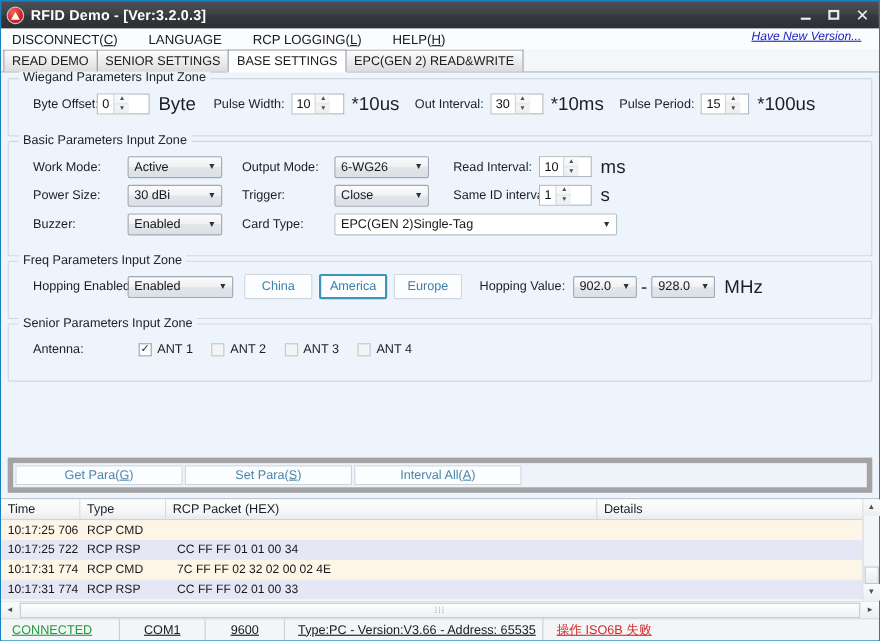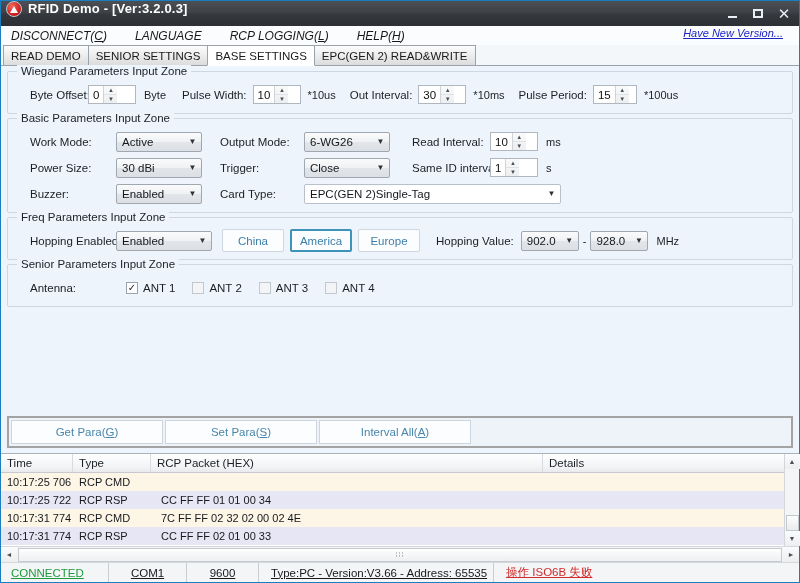--- a/index.html
+++ b/index.html
@@ -17,21 +17,21 @@
     border: 1px solid #1a7fc1;
     background: #f0f5fb;
     display: flex;
     flex-direction: column;
   }
 
   
   .titlebar {
     height: 25px;
     background: linear-gradient(to bottom, #4c4f54 0%, #3e4146 45%, #34373b 55%, #2c2f33 100%);
-    display: flex; 
+    display: flex; align-items: center;
     padding: 0 2px 0 5px;
     color: #ffffff;
     position: relative;
     flex: none;
   }
   .app-icon {
     width: 16px; height: 16px; border-radius: 50%;
     background: radial-gradient(circle at 35% 30%, #f06a5a 0%, #d32020 60%, #9c1010 100%);
     border: 1px solid #b8cadd;
     position: relative; flex: none;
@@ -66,21 +66,20 @@
     display: flex; align-items: center;
     padding-left: 8px;
     flex: none;
     position: relative;
   }
   .menu-item {
     font-size: 12px; color: #17181a;
     padding: 0 10px 0 2px;
     margin-right: 16px;
     white-space: nowrap;
-    font-style: italic;
   }
   .menu-item u { text-decoration: underline; }
   .newver {
     position: absolute; right: 16px; top: 1px;
     color: #1d22c6; font-style: italic; font-size: 11px;
     text-decoration: underline; white-space: nowrap;
   }
 
   
   .tabstrip {
@@ -118,34 +117,34 @@
     position: relative;
     display: flex; flex-direction: column;
     min-height: 0;
   }
   .groupbox {
     border: 1px solid #cfd8e2;
     border-radius: 2px;
     background: #eef4fb;
     margin-bottom: 4px;
     position: relative;
-    padding: 11px 8px 7px 8px;
+    padding: 11px 8px 17px 8px;
     flex: none;
   }
   .gb-title {
     position: absolute; top: -7px; left: 9px;
     background: #eef4fb;
     padding: 0 4px;
     font-size: 11.5px; color: #20242a;
     white-space: nowrap;
   }
   .row { display: flex; align-items: center; height: 23px; }
   .row + .row { margin-top: 3px; }
   .lbl { font-size: 11.5px; color: #1b1f25; white-space: nowrap; }
-  .unit { font-size: 11px; color: #1b1f25; white-space: nowrap; }
+  .unit { font-size: 17px; color: #1b1f25; white-space: nowrap; }
 
   
   .spin {
     display: inline-flex; align-items: stretch;
     height: 19px; background: #ffffff;
     border: 1px solid #b0b7be;
   }
   .spin .val {
     display: flex; align-items: center;
     padding: 0 4px; font-size: 11.5px; color: #111;
@@ -210,21 +209,21 @@
     font-size: 10px; color: #22262b; line-height: 1;
   }
   .cbx .box.off { background: #f3f4f6; border-color: #c2c8ce; }
   .cbx .cl { font-size: 11.5px; color: #1b1f25; }
 
   .filler { flex: 1 1 auto; }
 
   
   .actionbar {
     height: 32px;
-    border: 2px solid #a3a3a3;
+    border: 5px solid #a3a3a3;
     background: #eef3f9;
     display: flex; align-items: stretch;
     margin: 0 0 5px 0;
     padding: 2px;
     flex: none;
   }
   .abtn {
     flex: 0 0 152px;
     display: flex; align-items: center; justify-content: center;
     background: #fbfdfe;

